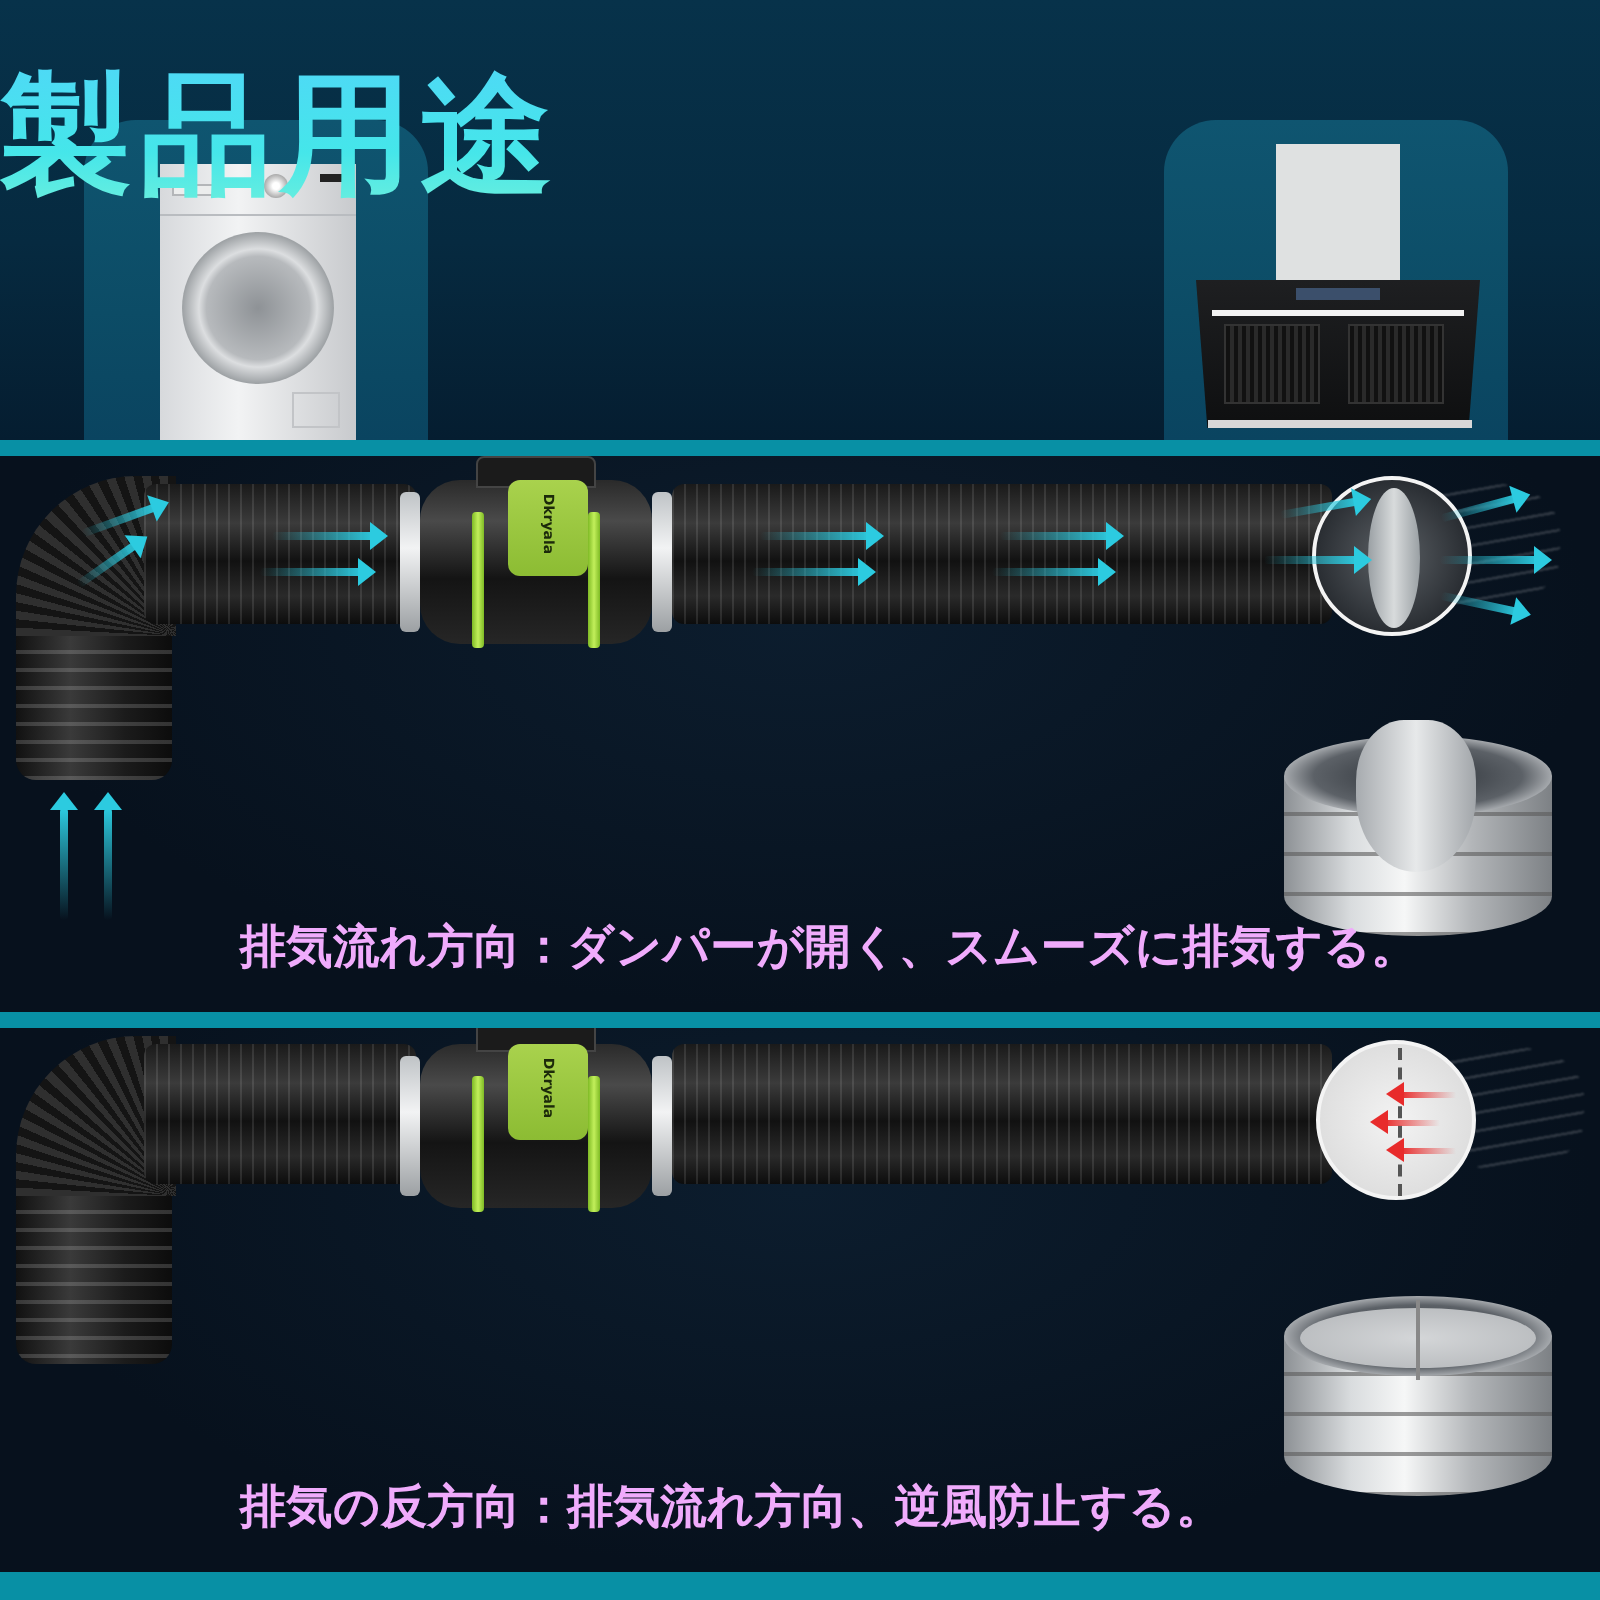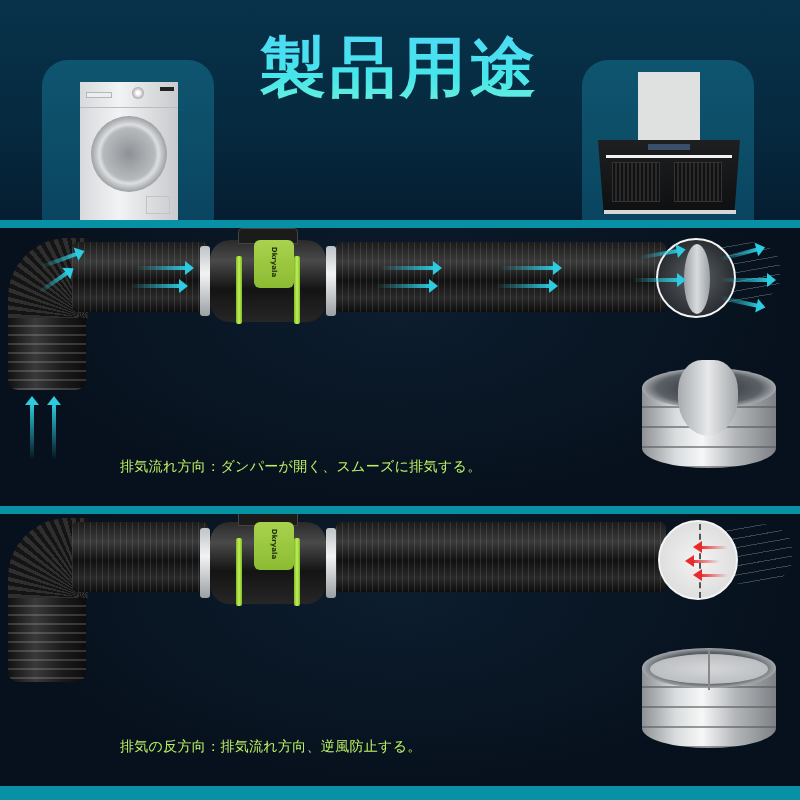--- a/index.html
+++ b/index.html
@@ -6,21 +6,21 @@
   html, body { width: 800px; height: 800px; overflow: hidden; background: #07111d; }
   body { font-family: "DejaVu Sans", "Liberation Sans", sans-serif; position: relative; }
 
   
   .top {
     position: absolute; left: 0; top: 0; width: 800px; height: 220px;
     background: linear-gradient(180deg, #07324a 0%, #062a40 55%, #051d30 100%);
     overflow: hidden;
   }
   .title {
-    position: absolute; left: 0; top: 28px; width: 800px; text-align: center;
+    position: absolute; left: 0; top: 28px; width: 800px; text-align: left;
     font-size: 66px; font-weight: bold; letter-spacing: 4px; line-height: 80px;
     background: linear-gradient(180deg, #4fd8f7 0%, #45e6ea 60%, #6ff0dc 100%);
     -webkit-background-clip: text; background-clip: text; color: transparent;
   }
   .app-card {
     position: absolute; top: 60px; height: 160px;
     background: linear-gradient(180deg, #0f5570 0%, #0c4c66 60%, #0a4460 100%);
     border-radius: 26px 26px 0 0;
   }
   .app-card.left { left: 42px; width: 172px; }
@@ -105,21 +105,21 @@
   .cyl .rim { position: absolute; left: 0; top: 0; width: 134px; height: 40px; border-radius: 50%; background: radial-gradient(ellipse, #2a2f35 0%, #5c6167 55%, #c7cacd 78%, #eef0f1 90%, #9a9ea2 100%); }
   .cyl .wall { position: absolute; left: 0; top: 20px; width: 134px; height: 80px; border-radius: 0 0 67px 67px / 0 0 20px 20px;
     background:
       repeating-linear-gradient(180deg, transparent 0 18px, rgba(90,90,90,0.6) 18px 20px),
       linear-gradient(90deg, #8d9195 0%, #d9dcde 25%, #f6f7f7 45%, #b3b6b9 70%, #7d8185 100%); }
   .cyl .flap-open { position: absolute; left: 36px; top: -8px; width: 60px; height: 76px; border-radius: 40% 40% 50% 50%; background: linear-gradient(90deg, #a7abaf, #e7e9ea 50%, #a2a6aa); }
   .cyl .flap-closed { position: absolute; left: 8px; top: 6px; width: 118px; height: 30px; border-radius: 50%; background: radial-gradient(ellipse, #d4d6d8 0%, #b2b5b8 100%); }
   .cyl .flap-closed::after { content: ""; position: absolute; left: 58px; top: -4px; width: 2px; height: 40px; background: #888; }
 
   
-  .caption { position: absolute; left: 120px; font-size: 14px; font-weight: normal; color: #bef264; white-space: nowrap; letter-spacing: 0.3px; }
+  .caption { position: absolute; left: 120px; font-size: 23px; font-weight: bold; color: #f0abfc; white-space: nowrap; letter-spacing: 0.3px; }
   .caption.c1 { top: 458px; }
   .caption.c2 { top: 738px; }
 </style>
 </head>
 <body>
 
 <div class="top">
   <div class="app-card left">
     <div class="washer">
       <div class="panel"></div>

